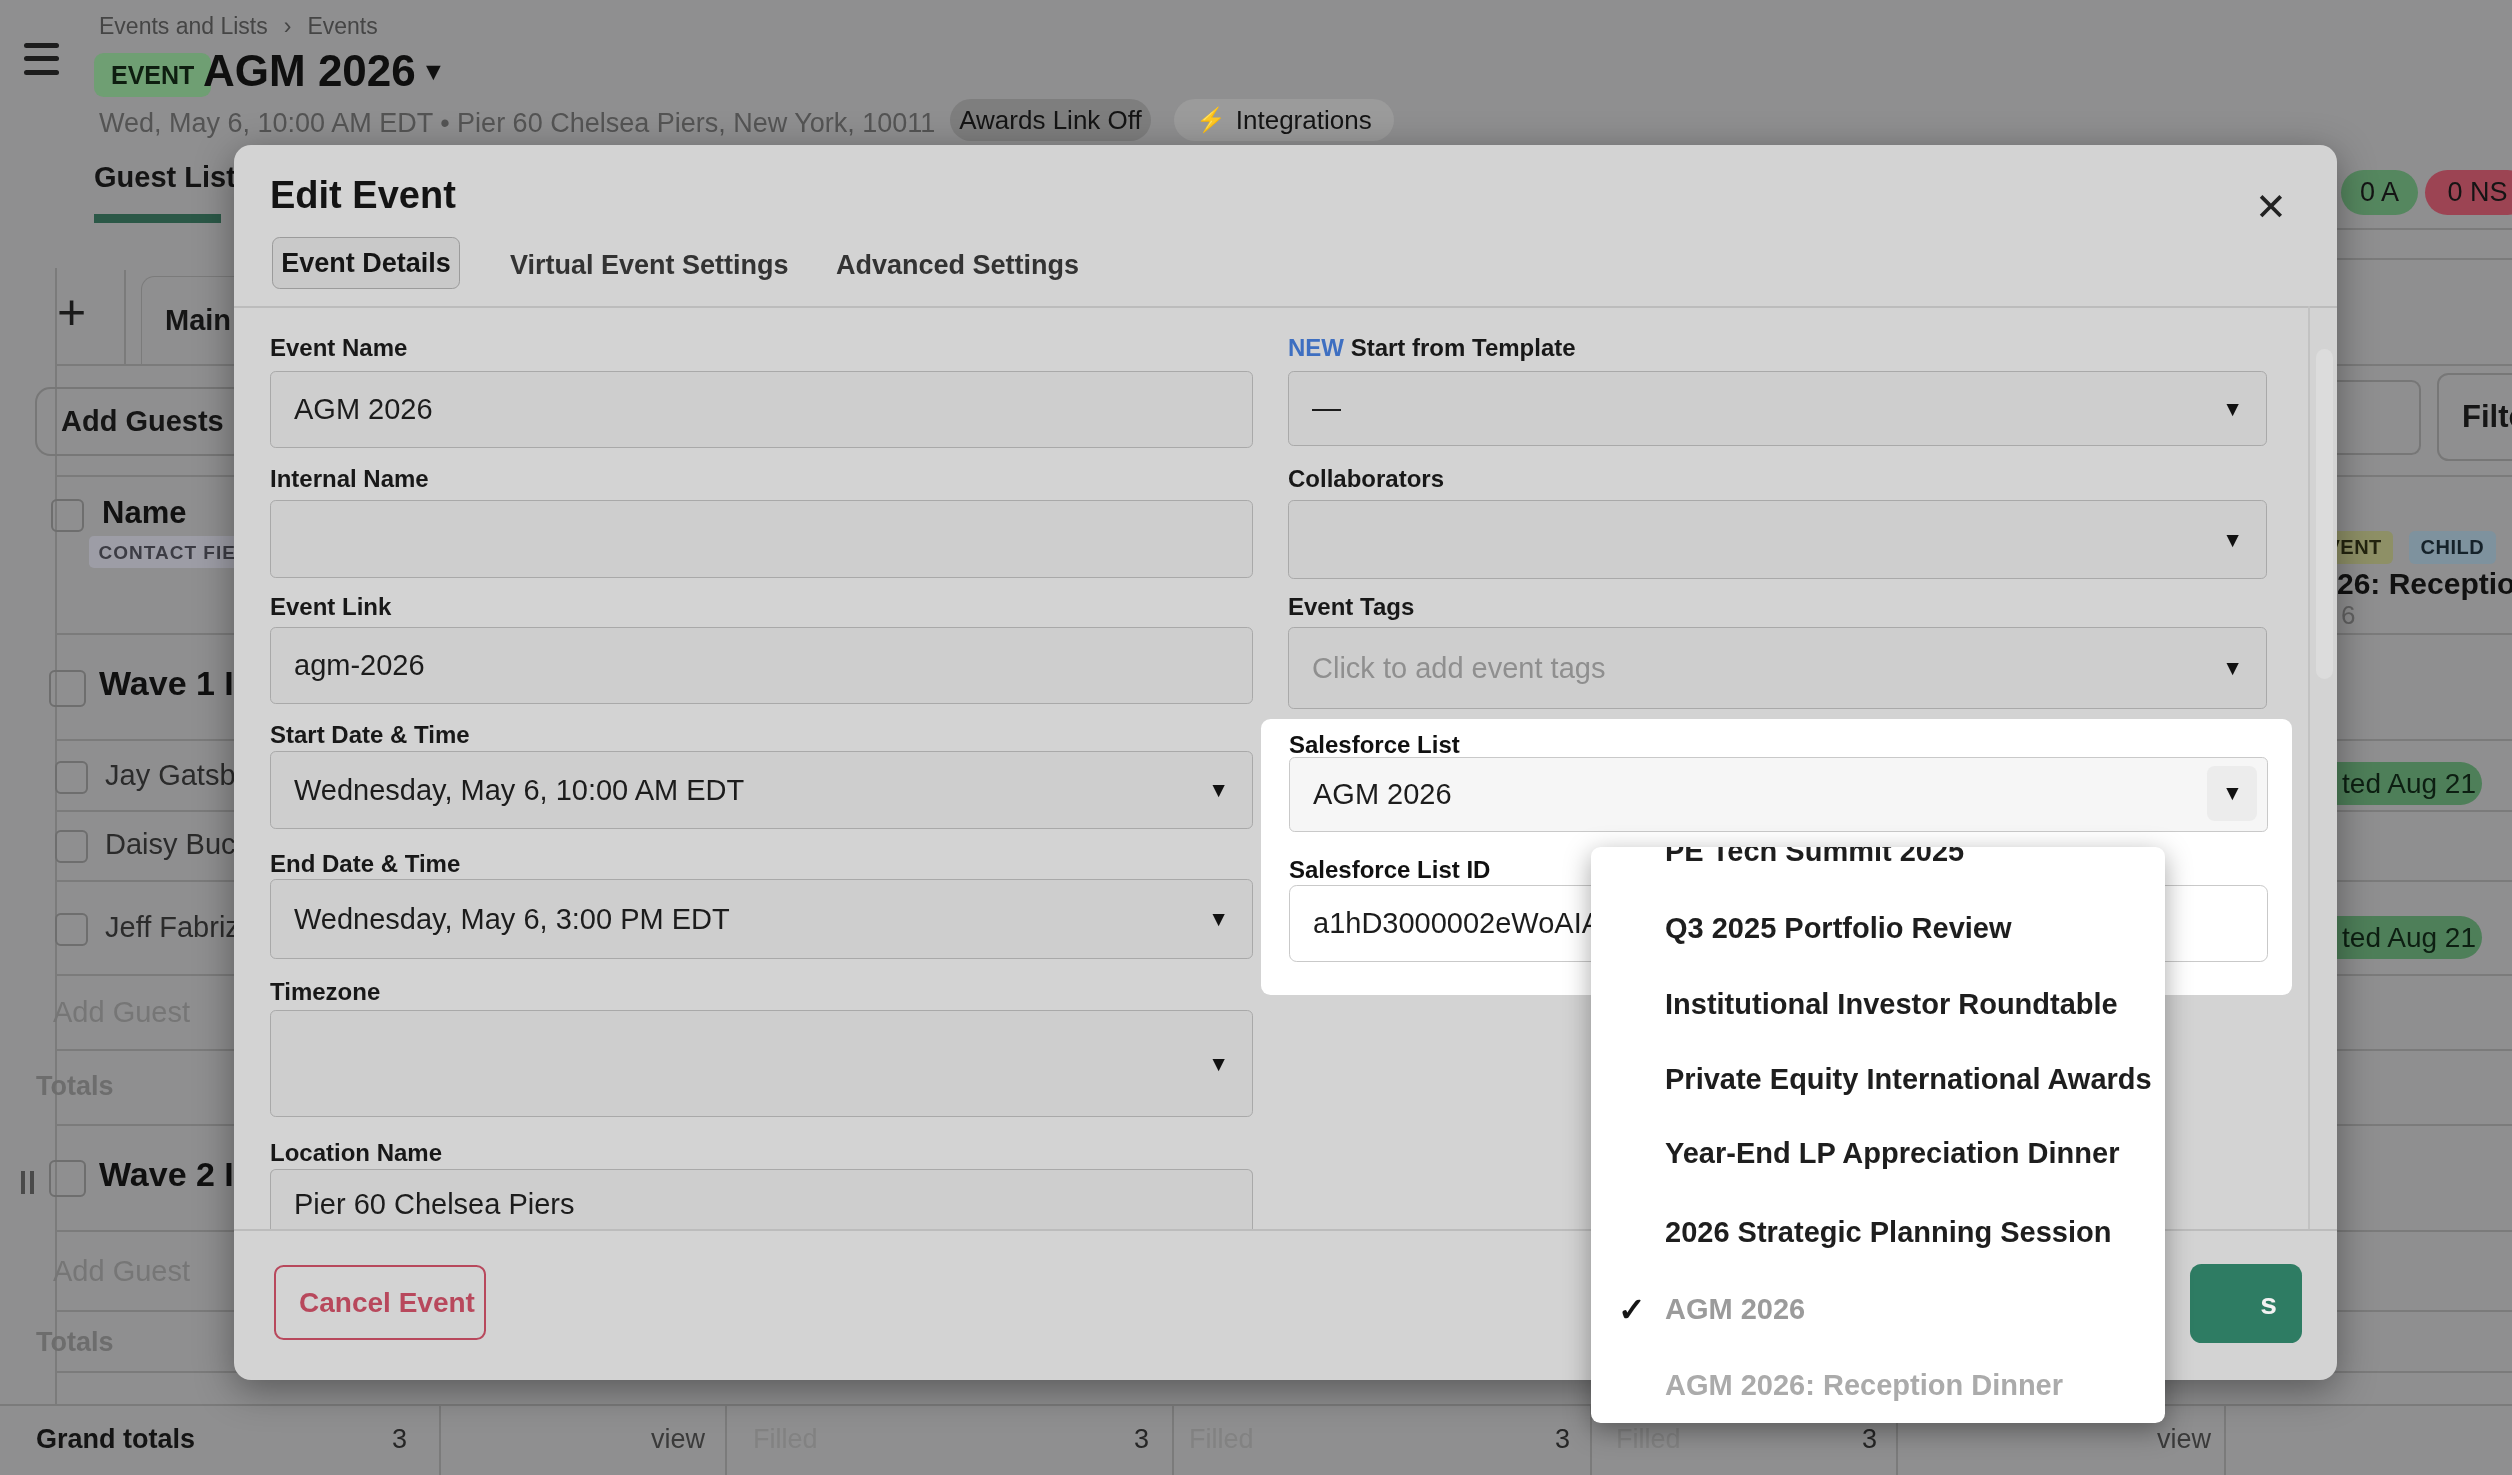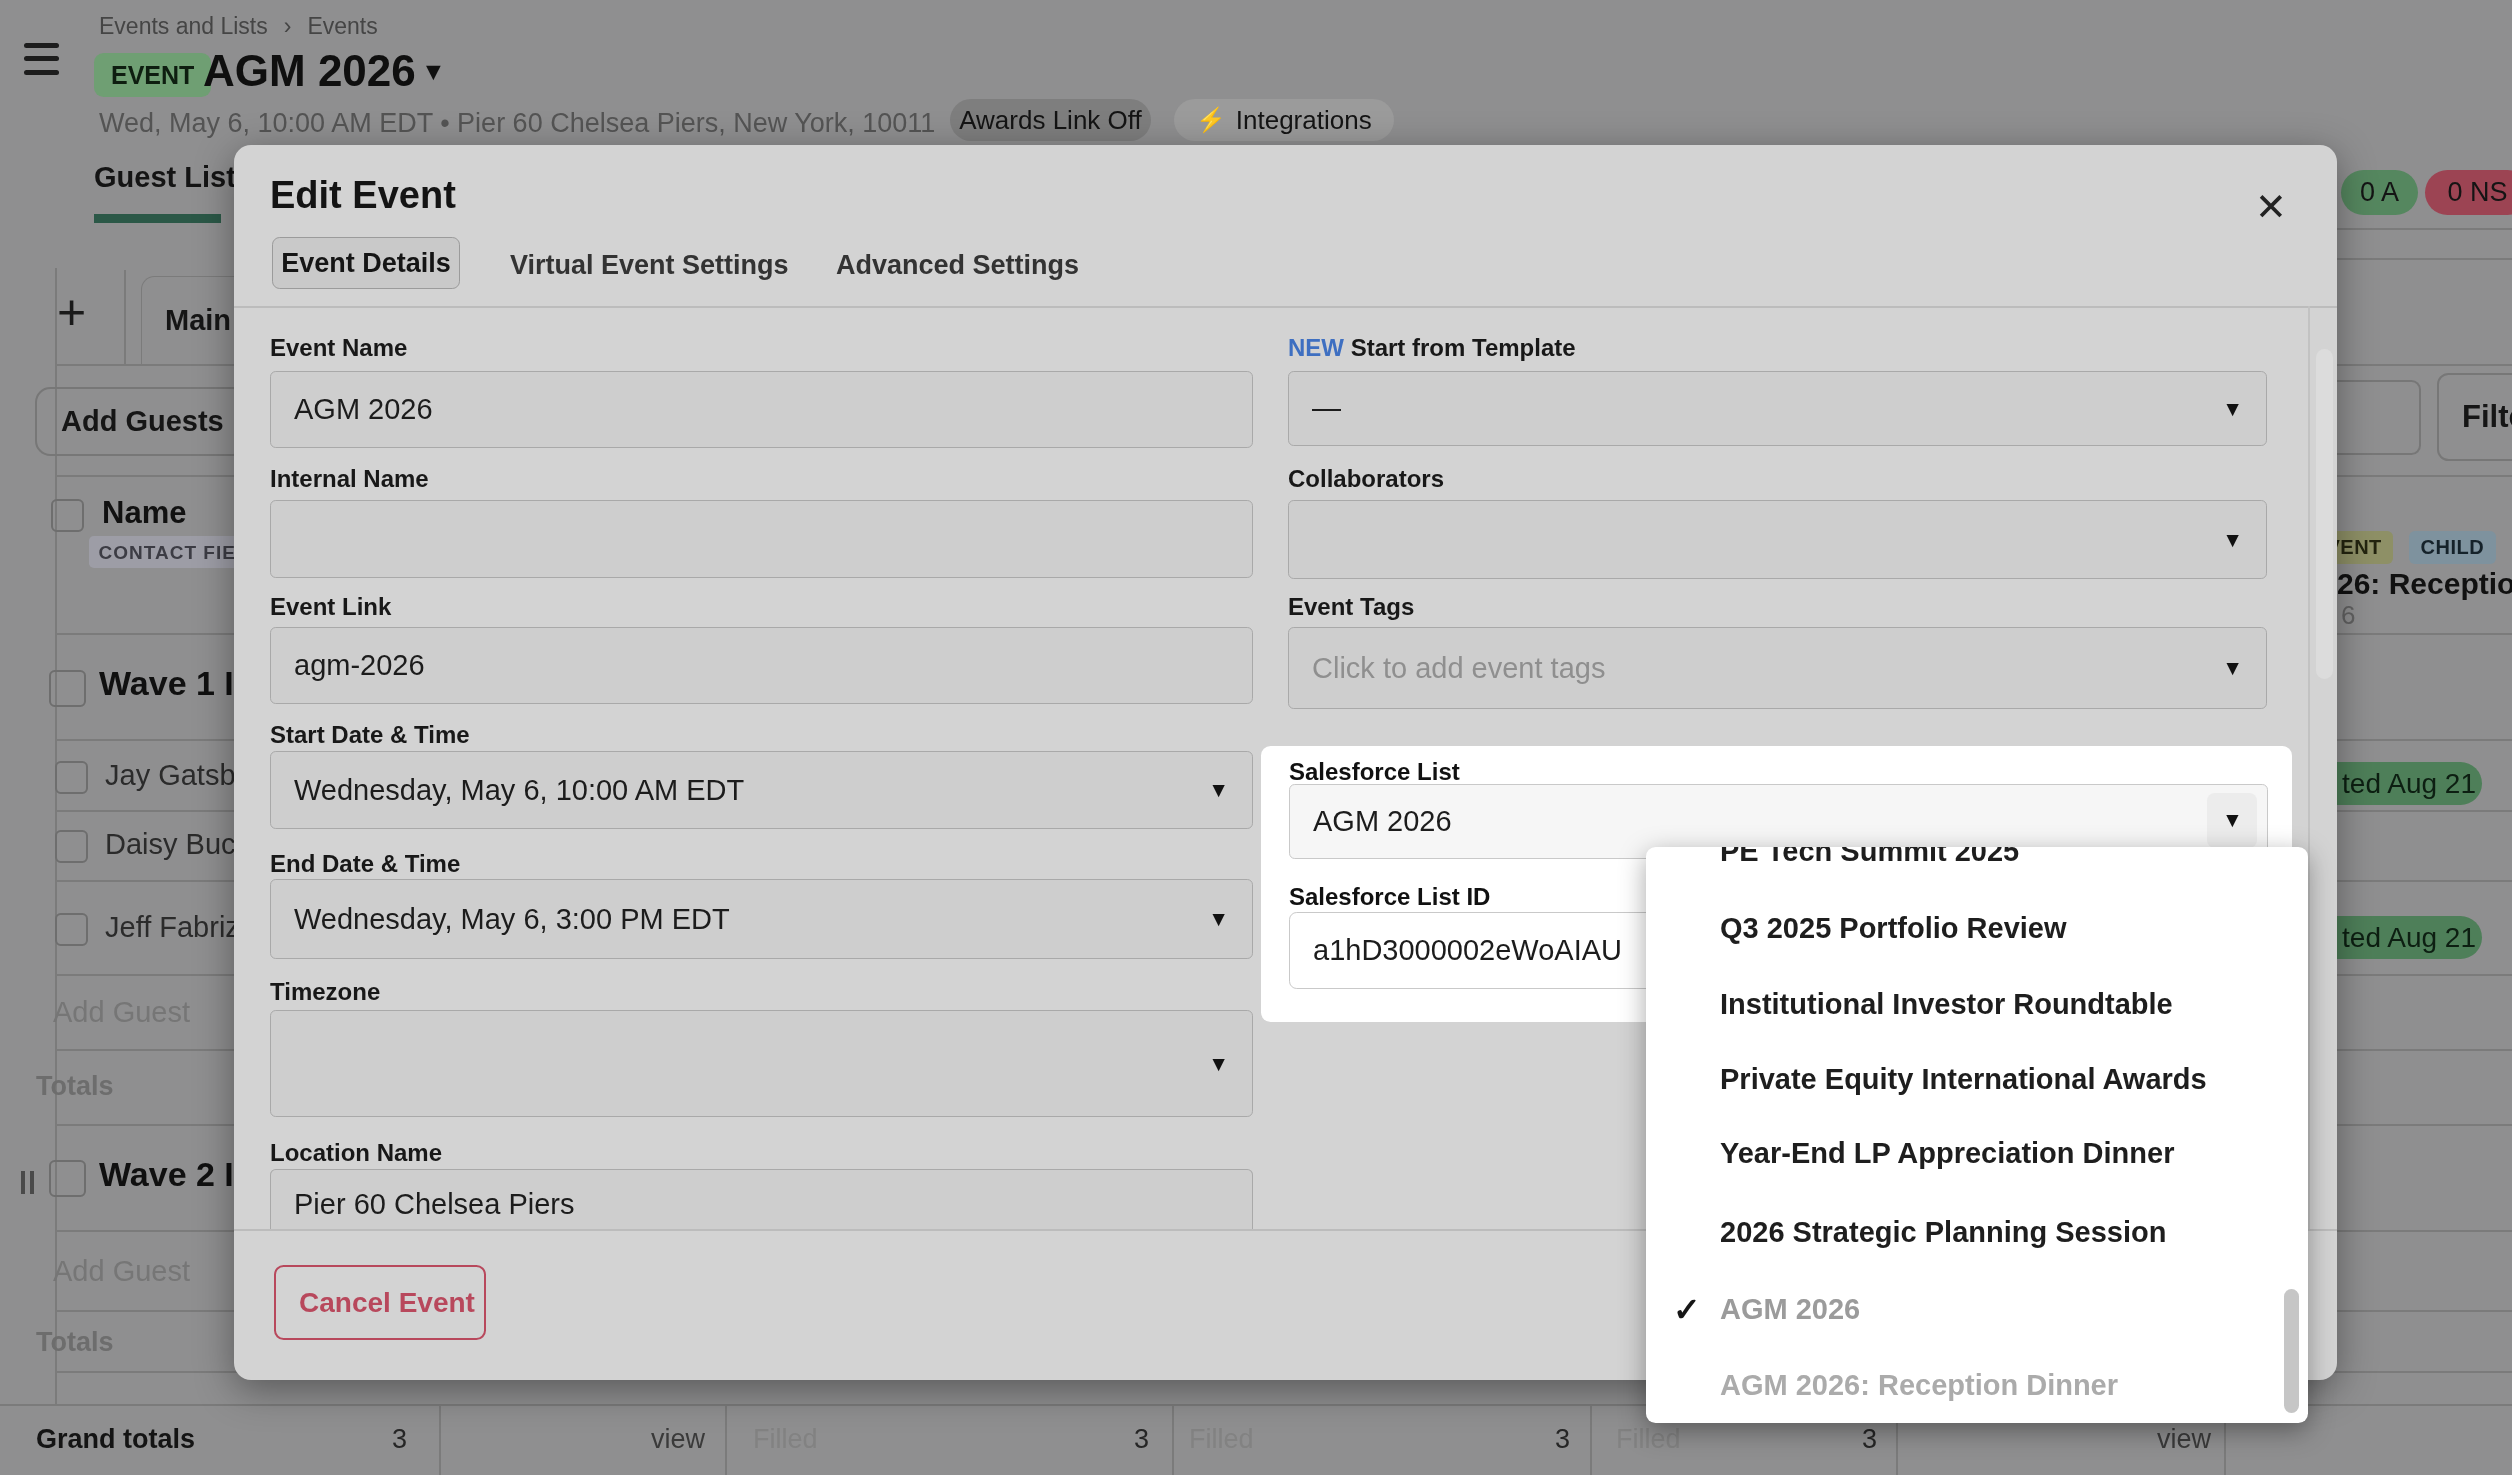--- a/index.html
+++ b/index.html
@@ -28,22 +28,22 @@
   
   #modal{position:absolute;left:234px;top:145px;width:2103px;height:1235px;background:#d3d3d3;
          border-radius:17px;box-shadow:0 9.6px 38px rgba(0,0,0,.38);z-index:10;}
   .m-label{position:absolute;font-size:24px;font-weight:bold;color:#181818;white-space:nowrap;}
   .m-field{position:absolute;background:#cecece;border:1.9px solid #a9a9a9;border-radius:5.7px;
            font-size:29px;color:#1c1c1c;display:flex;align-items:center;padding:0 23px;box-sizing:border-box;}
   .caret{margin-left:auto;font-size:21px;color:#111;}
   .m-tab{font-size:27px;font-weight:bold;color:#333;}
   
   #sf-panel{position:absolute;left:1261px;top:719px;width:1031px;height:276px;background:#ffffff;
-            border-radius:9.6px;z-index:20;margin-top:27px;}
-  #dropdown{position:absolute;left:1646px;top:847px;width:662px;height:576px;background:#ffffff;
+            border-radius:9.6px;z-index:20;}
+  #dropdown{position:absolute;left:1591px;top:847px;width:574px;height:576px;background:#ffffff;
             border-radius:9.6px;box-shadow:0 7.7px 27px rgba(0,0,0,.35);overflow:hidden;z-index:30;}
   .opt{position:absolute;left:0;width:100%;height:67px;display:flex;align-items:center;
        font-size:29px;font-weight:bold;color:#1e1e1e;}
   .opt .optlabel{position:absolute;left:74px;white-space:nowrap;}
   .opt .tick{position:absolute;left:27px;font-size:33px;color:#161616;}
   .opt.sel .optlabel{color:#9b9b9b;}
   .opt.muted .optlabel{color:#ababab;}
 </style>
 </head>
 <body>

